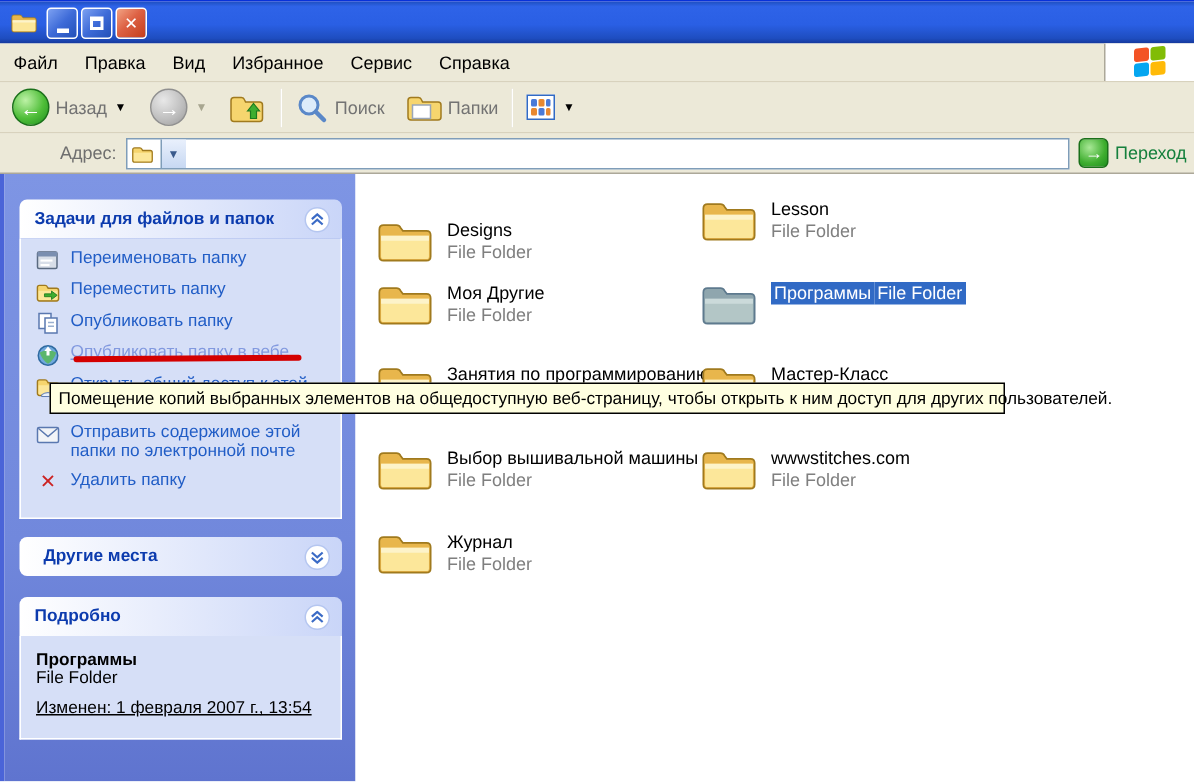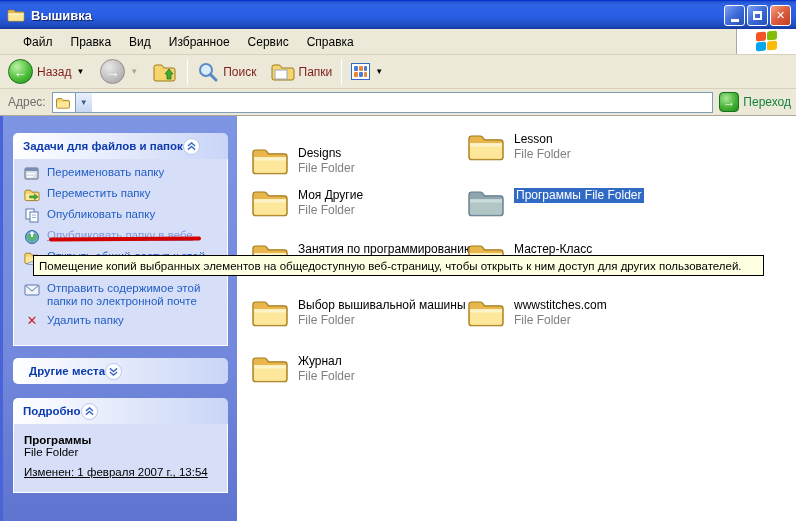--- a/index.html
+++ b/index.html
@@ -17,68 +17,68 @@
   .wbtn { width:21px; height:21px; border:1px solid #fff; border-radius:3px; display:flex;
     align-items:center; justify-content:center; color:#fff; font-size:11px; font-weight:bold; }
   .wbtn.blue { background:linear-gradient(135deg,#7DA1F2 0%, #3E6BD8 50%, #2350B8 100%); }
   .wbtn.red  { background:linear-gradient(135deg,#F2A384 0%, #DD6144 45%, #C33D1B 100%); }
   .glyph-min { width:8px; height:3px; background:#fff; margin-top:10px; }
   .glyph-max { width:9px; height:9px; border:2px solid #fff; border-top-width:3px; }
 
   
   .menubar { height:26px; background:#ECE9D8; display:flex; align-items:stretch;
     border-bottom:1px solid #D8D2BD; }
-  .menu-items { display:flex; align-items:center; flex:1; padding-left:14px; }
+  .menu-items { display:flex; align-items:center; flex:1; padding-left:0; }
   .menu-item { padding:0 9px; color:#000; font-size:12px; cursor:default; }
   .menu-logo { width:60px; background:#fff; border-left:1px solid #ACA899; display:flex; align-items:center; justify-content:center; }
   .flag { width:24px; height:22px; position:relative; }
   .flag div { position:absolute; width:10px; height:9px; border-radius:2px; }
   .flag .r { left:1px; top:1px;  background:#F35325; transform:skewY(-6deg); }
   .flag .g { left:12px; top:0;   background:#81BC06; transform:skewY(-6deg); }
   .flag .b { left:1px; top:11px; background:#05A6F0; transform:skewY(-6deg); }
   .flag .y { left:12px; top:10px;background:#FFBA08; transform:skewY(-6deg); }
 
   
   .toolbar { height:34px; background:#ECE9D8; display:flex; align-items:center; padding:0 4px;
     border-bottom:1px solid #D8D2BD; }
   .tb-btn { display:flex; align-items:center; gap:4px; padding:2px 4px; border-radius:3px; }
-  .tb-label { font-size:12px; color:#7f1d1d; }
+  .tb-label { font-size:12px; color:#737373; }
   .caret { font-size:8px; color:#000; margin-left:1px; }
   .caret.disabled { color:#A8A690; }
   .circle { width:25px; height:25px; border-radius:50%; display:flex; align-items:center; justify-content:center; }
   .circle.green { background:radial-gradient(circle at 35% 30%, #BDF2A6 0%, #4FBE39 55%, #1E8E1E 100%); border:1px solid #1A701A; }
   .circle.gray  { background:radial-gradient(circle at 35% 30%, #E8E8E8 0%, #BDBDBD 60%, #9A9A9A 100%); border:1px solid #909090; }
   .arrow-white { color:#fff; font-size:14px; font-weight:bold; line-height:1; }
   .tb-sep { width:1px; height:26px; background:#C9C4AE; border-right:1px solid #fff; margin:0 5px; }
   .views-grid { width:19px; height:17px; border:1px solid #316AC5; background:#fff; display:grid;
     grid-template-columns:1fr 1fr 1fr; gap:1px; padding:2px; }
   .views-grid span { border-radius:1px; }
 
   
   .addressbar { height:27px; background:#ECE9D8; display:flex; align-items:center; padding:0 3px;
     border-bottom:1px solid #ACA899; }
-  .addr-label { color:#6F6F6F; font-size:12px; padding:0 6px 0 5px; }
+  .addr-label { color:#6F6F6F; font-size:12px; padding:0 6px 0 5px;margin-left:32px; }
   .addr-combo { flex:1; height:21px; background:#fff; border:1px solid #7F9DB9; display:flex; align-items:center; }
   .addr-foldericon { width:16px; height:13px; margin:0 4px 0 2px; flex:0 0 auto; }
   .addr-path { flex:1; font-size:12px; color:#000; white-space:nowrap; overflow:hidden; }
   .addr-drop { width:17px; height:19px; background:linear-gradient(180deg,#E9F0FC,#C7D8F2);
     border-left:1px solid #7F9DB9; display:flex; align-items:center; justify-content:center; font-size:8px; color:#3A5A8C; }
   .go-btn { display:flex; align-items:center; gap:4px; margin-left:6px; padding-right:2px; }
   .go-icon { width:20px; height:20px; border-radius:4px; border:1px solid #1A701A;
     background:radial-gradient(circle at 35% 30%, #A8E896 0%, #3FAE2F 60%, #1E8E1E 100%);
     color:#fff; font-weight:bold; display:flex; align-items:center; justify-content:center; font-size:12px; }
   .go-label { font-size:12px; color:#15803d; }
 
   
   .content { display:flex; height:405px; border-left:3px solid #4A64D8; }
   .sidebar { width:234px; flex:0 0 auto; background:linear-gradient(180deg,#7E95E4 0%, #7188DC 60%, #5F74CF 100%); padding:17px 9px 0 10px; }
   .sb-box { margin-bottom:12px; }
   .sb-header { height:26px; border-radius:5px 5px 0 0; padding:0 8px 0 10px;
     background:linear-gradient(90deg,#FFFFFF 0%, #C9D5F8 100%);
-    display:flex; align-items:center; }
+    display:flex; align-items:center; justify-content:space-between; }
   .sb-header.rounded { border-radius:5px;padding-left:16px; }
   .sb-title { color:#0C3BAE; font-weight:bold; font-size:11.5px; }
   .chev-btn { width:17px; height:17px; border-radius:50%; background:#fff; border:1px solid #B5C6F0;
     display:flex; align-items:center; justify-content:center; }
   .sb-body { background:#D6DFF7; border:1px solid #fff; border-top:none; padding:7px 6px 12px 10px; }
   .task-item { display:flex; align-items:flex-start; gap:7px; margin-bottom:6px; }
   .task-icon { width:16px; height:15px; flex:0 0 auto; margin-top:0; }
   .task-label { color:#215DC6; font-size:11.5px; line-height:13px; max-width:170px; }
   .task-item.hovered .task-label { color:#8299DF; text-decoration:underline; }
   .delete-x { color:#CC2222; font-weight:bold; font-size:13px; line-height:13px; width:16px; text-align:center; flex:0 0 auto; }
@@ -89,21 +89,21 @@
   
   .main { flex:1; background:#fff; position:relative; }
   .tile { position:absolute; display:flex; align-items:flex-start; gap:9px; width:215px; }
   .tile-icon { width:38px; height:33px; flex:0 0 auto; }
   .tile-name { font-size:12px; color:#000; line-height:15px; }
   .tile-type { font-size:12px; color:#7F7F7F; line-height:15px; }
   .tile.selected .tile-name, .tile.selected .tile-type { background:#316AC5; color:#fff; padding:0 2px; display:inline-block; }
   .tile-text { padding-top:2px; }
 
   
-  .tooltip { position:absolute; left:33px; top:255px; width:731px; height:21px; background:#FFFFE1;
+  .tooltip { position:absolute; left:33px; top:255px; width:637px; height:21px; background:#FFFFE1;
     border:1px solid #000; display:flex; align-items:center; padding:0 5px; font-size:11.5px; color:#000;
     white-space:nowrap; z-index:50; }
   .red-line { position:absolute; left:49px; top:237px; width:152px; height:4px; background:#D40000;
     border-radius:2px; transform:rotate(-.4deg); z-index:40; }
 </style>
 </head>
 <body>
 
 <svg width="0" height="0" style="position:absolute">
   <defs>
@@ -123,21 +123,20 @@
     </g>
   </defs>
 </svg>
 
 <div class="window">
 
   <div class="titlebar">
     <svg class="title-icon" viewBox="0 0 40 34">
         <use href="#folder"></use>
       </svg>
-    <div class="title-text">Вышивка</div>
     <div class="win-controls">
       <div class="wbtn blue">
           <div class="glyph-min"></div>
         </div>
       <div class="wbtn blue">
           <div class="glyph-max"></div>
         </div>
       <div class="wbtn red">✕</div>
     </div>
   </div>

